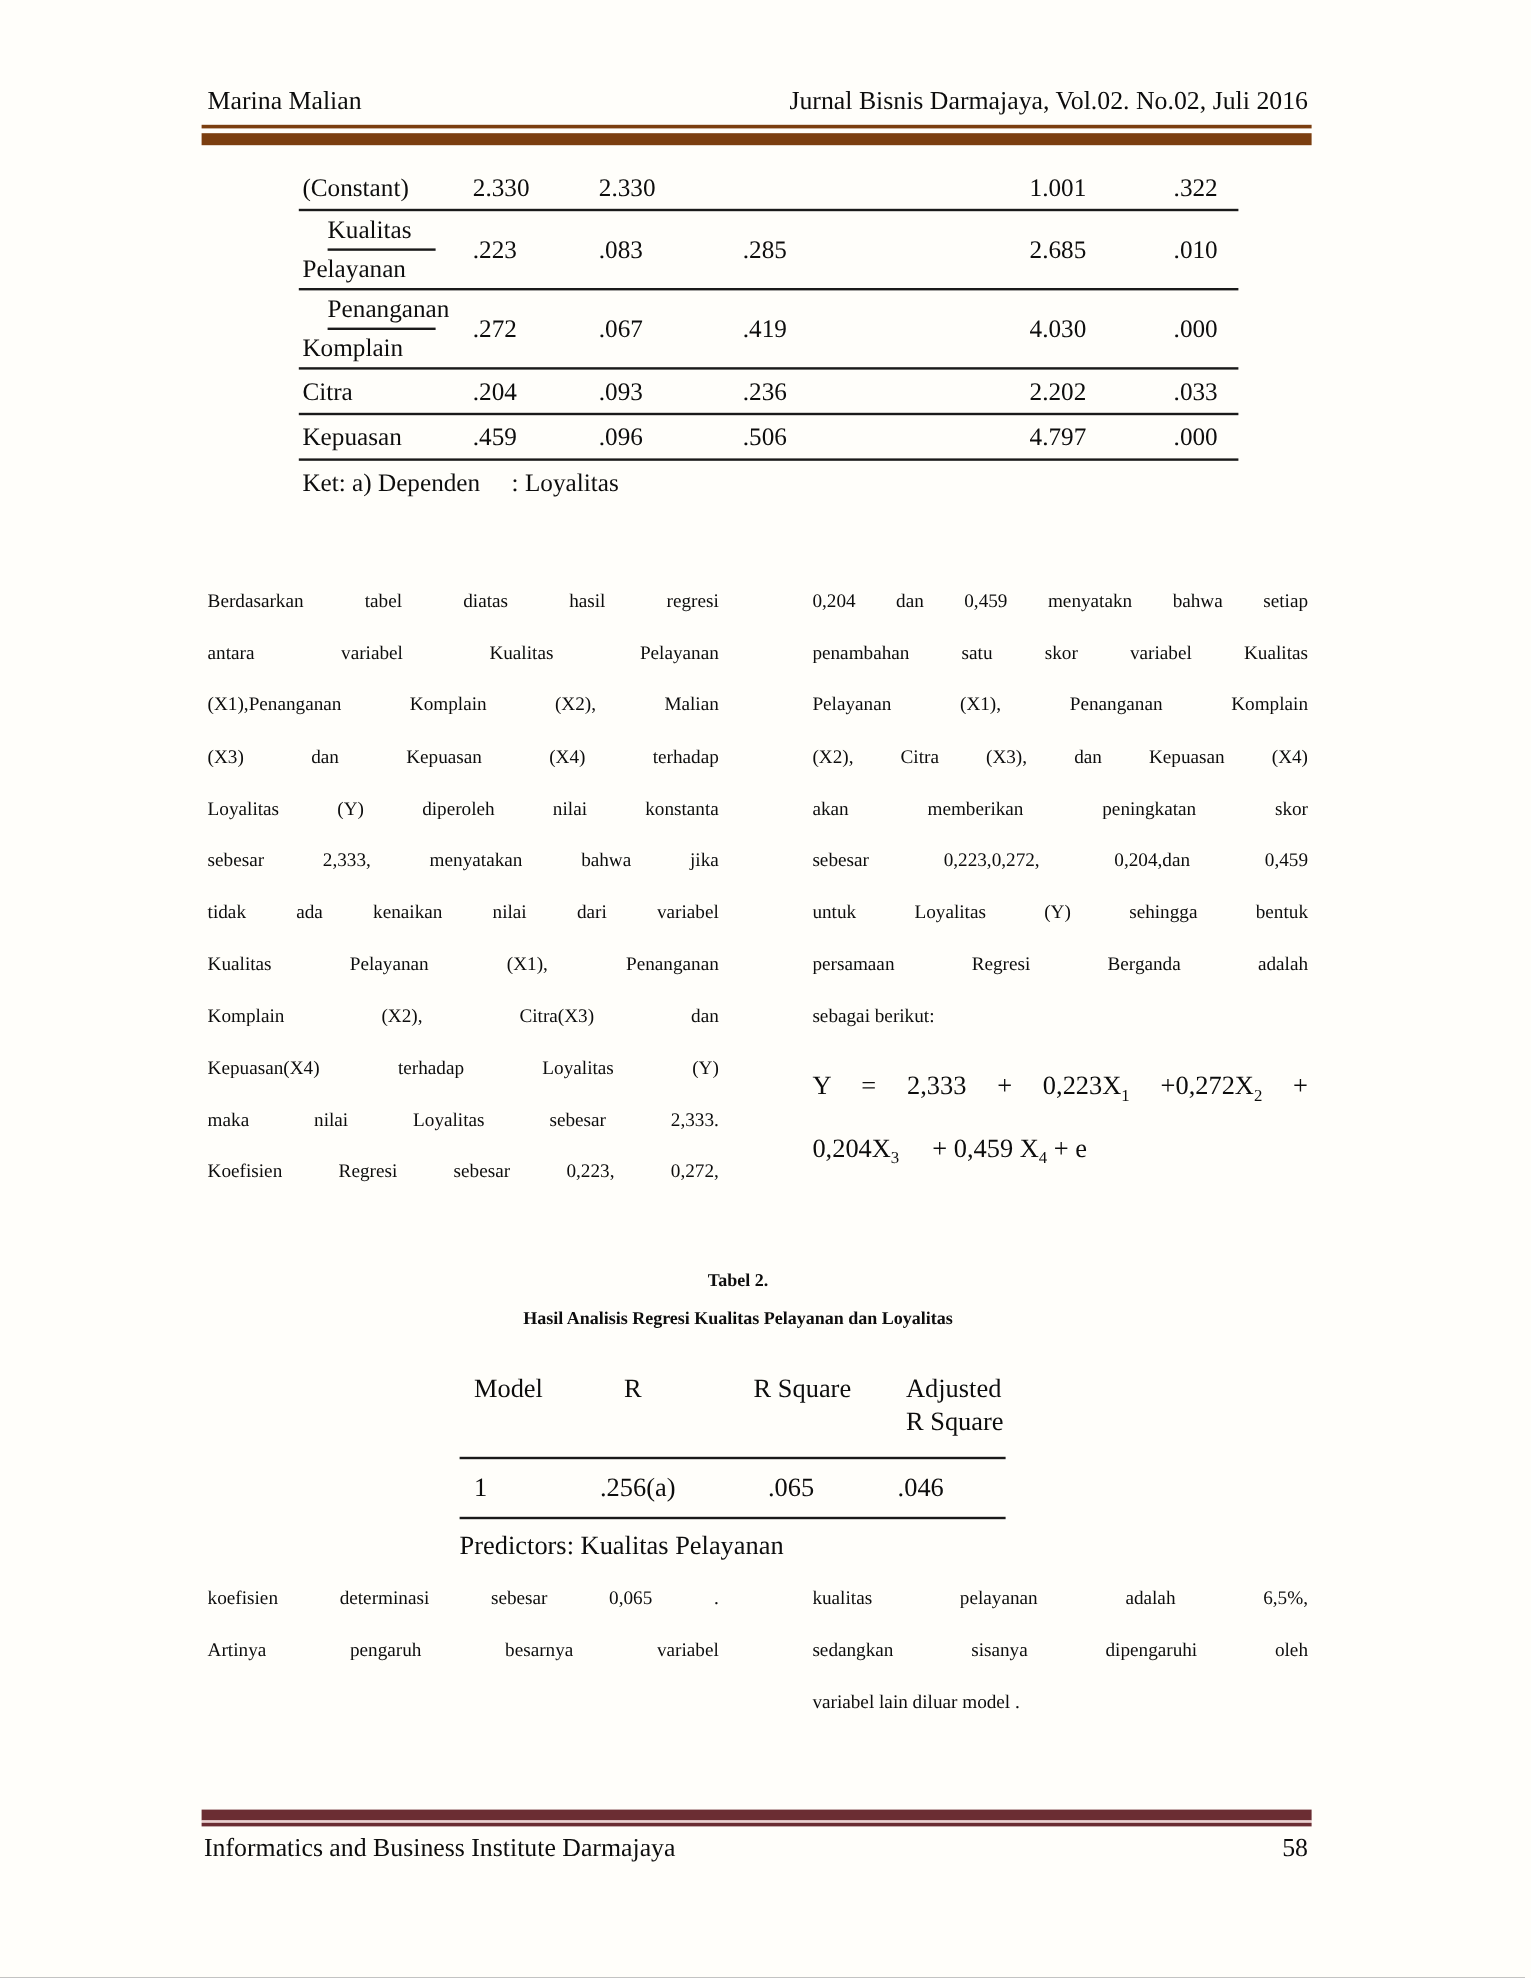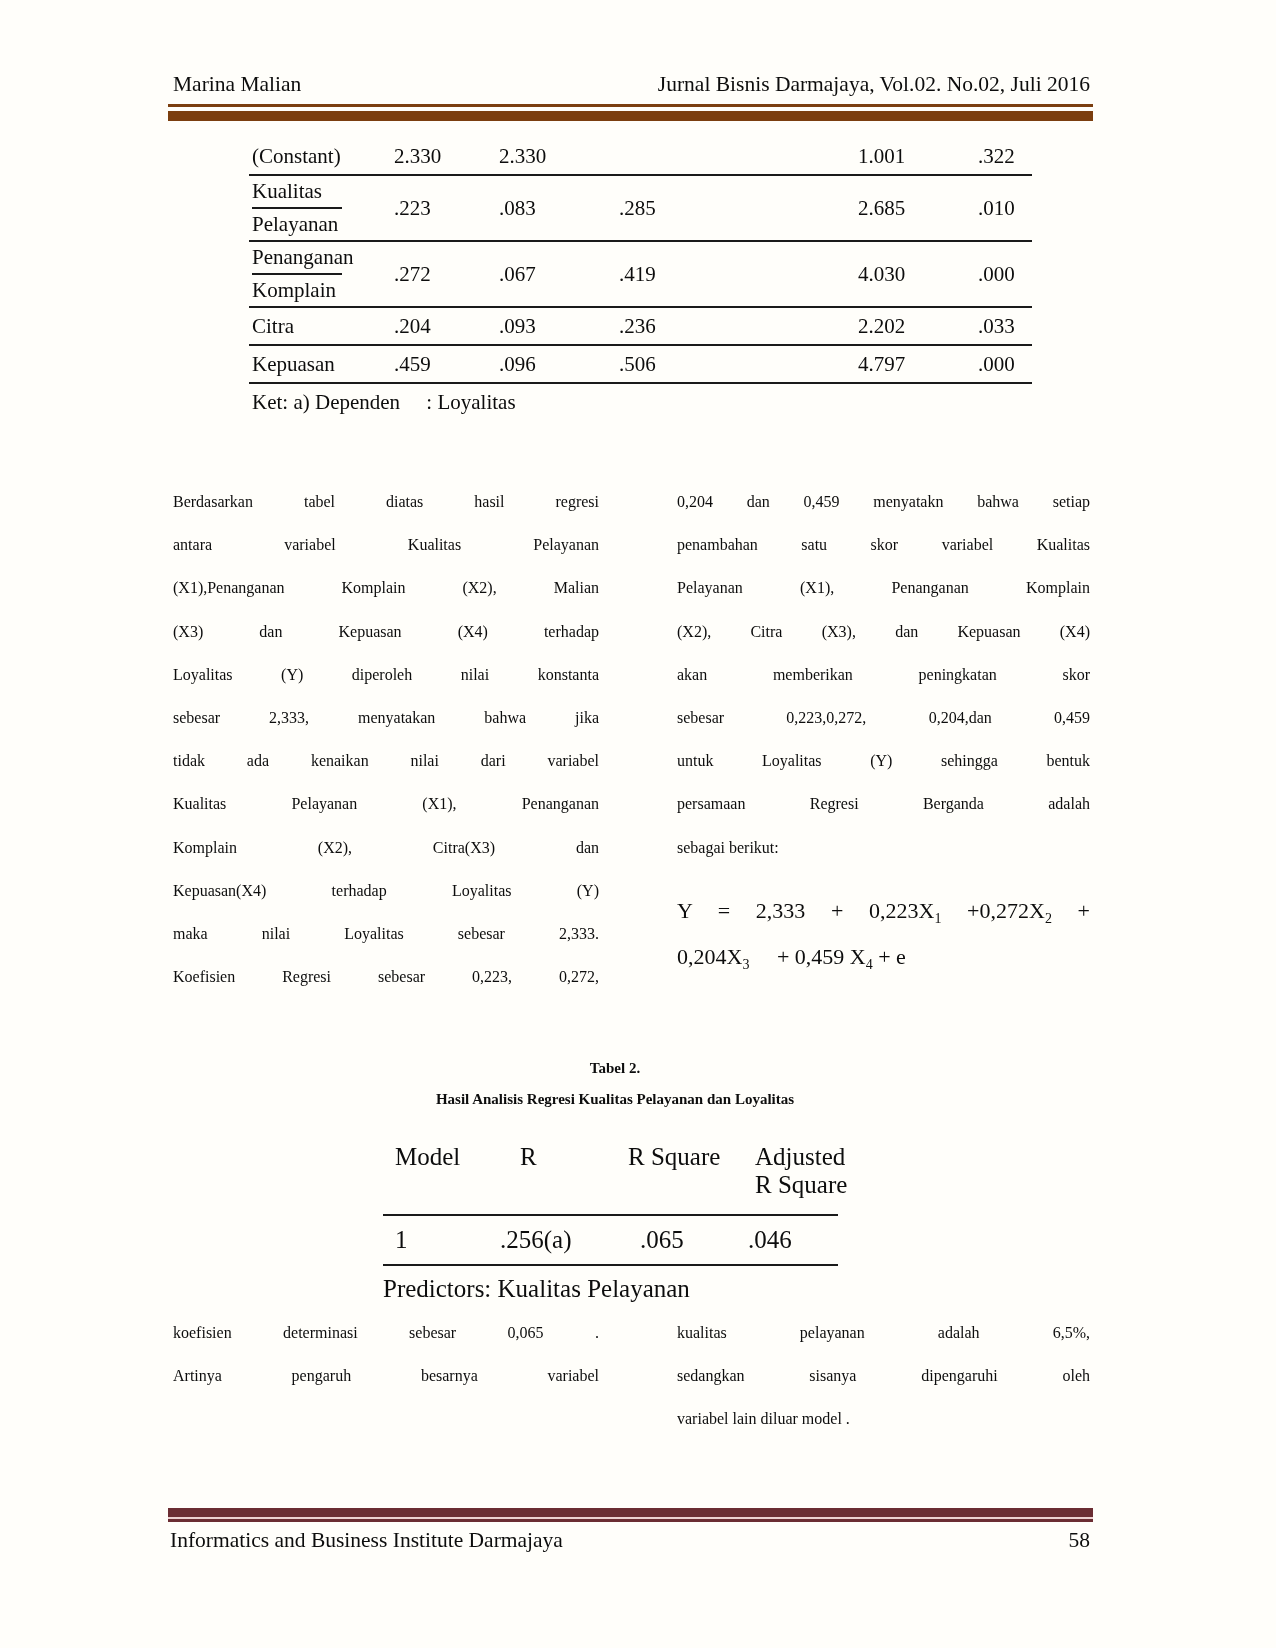--- a/index.html
+++ b/index.html
@@ -18,39 +18,39 @@
   .hdr-rule .thick{height:10px;}
   
   .t1{position:absolute;left:249px;top:138px;width:783px;font-size:21px;}
   .t1-row{
     display:grid;grid-template-columns:140px 105px 120px 235px 120px 63px;
     align-items:center;border-bottom:2px solid #1a1a1a;min-height:36px;
   }
   .t1-row.tall{min-height:64px;}
   .t1-label{align-self:stretch;display:flex;flex-direction:column;justify-content:center;padding-left:3px;}
   .lbl-line{line-height:31px;white-space:nowrap;}
-  .lbl-line.divided{border-bottom:2px solid #1a1a1a;width:90px;}
+  .lbl-line.divided{border-bottom:2px solid #1a1a1a;width:90px;margin-left:21px;}
   .t1-cell{padding-left:5px;}
   .t1 .c-t{padding-left:9px;}
   .t1 .c-sig{padding-left:9px;}
   .t1-note{white-space:pre;padding:6px 0 0 3px;font-size:21px;}
   
   .col{position:absolute;font-size:16px;}
   .col-left1{left:173px;top:480px;width:426px;}
   .col-right1{left:677px;top:480px;width:413px;}
   .jline{text-align:justify;text-align-last:justify;height:43.2px;line-height:43.2px;}
   .pline{height:43.2px;line-height:43.2px;text-align:left;text-align-last:left;}
   .equation{position:absolute;left:677px;top:888px;width:413px;font-size:22px;}
-  .equation .jline{height:46px;line-height:46px;font-family:Liberation Serif, serif;}
+  .equation .jline{height:46px;line-height:34px;font-family:Liberation Serif, serif;}
   .equation .pline{height:46px;line-height:46px;}
   .equation sub{font-size:14px;}
   
   .t2-titles{position:absolute;left:170px;top:1053px;width:890px;text-align:center;
              font-weight:bold;font-size:15px;line-height:31px;}
-  .t2{position:absolute;left:383px;top:1135px;width:455px;font-size:25px;}
+  .t2{position:absolute;left:383px;top:1135px;width:455px;font-size:22px;}
   .t2-head{display:grid;grid-template-columns:115px 130px 120px 90px;
            border-bottom:2px solid #1a1a1a;align-items:start;min-height:81px;box-sizing:border-box;padding-top:8px;}
   .t2-head .h-line{line-height:28px;white-space:nowrap;}
   .t2 .h-model{padding-left:12px;}
   .t2 .h-r{padding-left:22px;}
   .t2 .h-adj{padding-left:7px;}
   .t2-row{display:grid;grid-template-columns:115px 130px 120px 90px;
           border-bottom:2px solid #1a1a1a;height:48px;align-items:center;}
   .t2 .d-model{padding-left:12px;}
   .t2 .d-r{padding-left:2px;}

